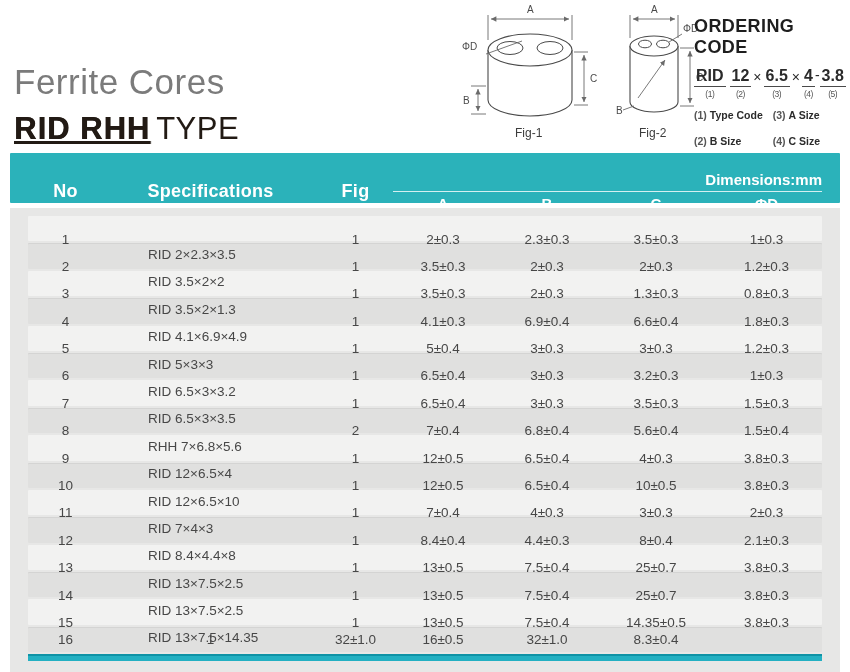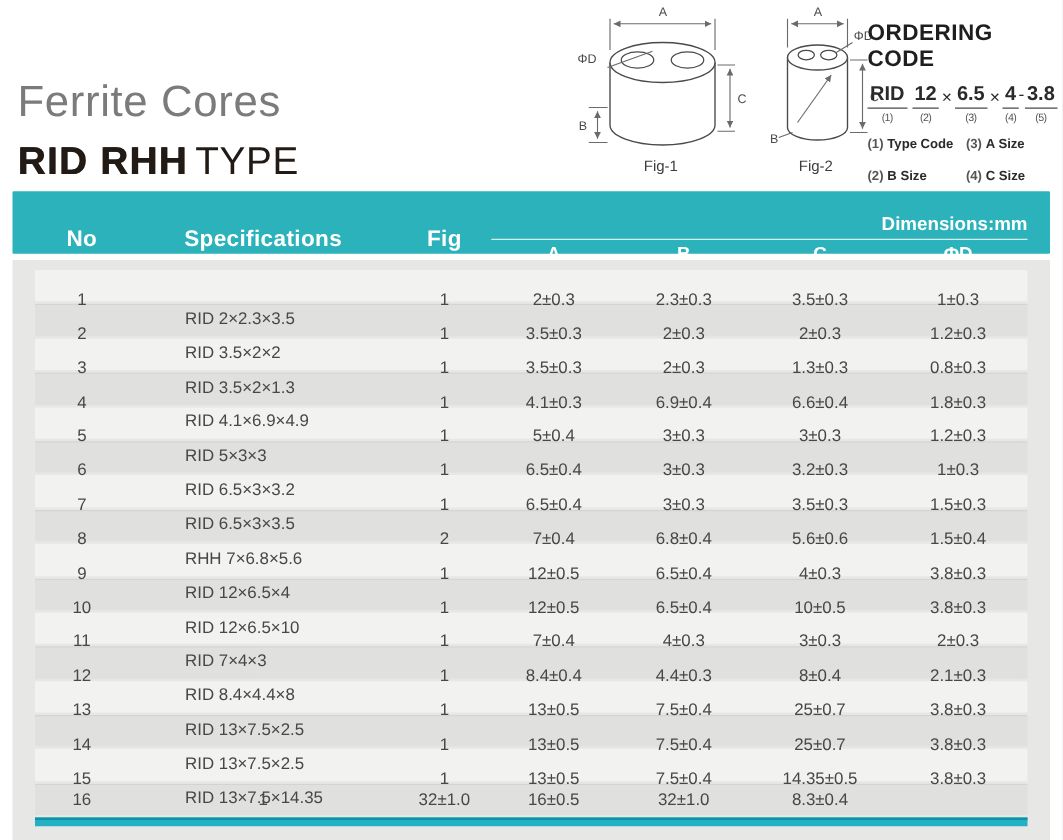--- a/index.html
+++ b/index.html
@@ -21,21 +21,21 @@
     background:#ffffff;
     position:relative;
     overflow:hidden;
   }
 
   
   .top{position:relative;height:152px;}
   .title-block{position:absolute;left:14px;top:22px;margin-top:40px;}
   .title1{font-size:35px;color:var(--title-gray);font-weight:400;letter-spacing:.5px;}
   .title2{margin-top:9px;font-size:31px;color:var(--black);}
-  .title2 .heavy{font-weight:bold;letter-spacing:1px;text-shadow:.6px 0 var(--black);}
+  .title2 .heavy{font-weight:bold;letter-spacing:1px;text-shadow:.6px 0 var(--black);text-decoration:underline;}
   .title2 .light{font-weight:400;margin-left:6px;letter-spacing:.5px;}
 
   .figs{position:absolute;left:458px;top:2px;width:245px;height:148px;}
   .figs svg{width:100%;height:100%;}
   .figs text{font-size:10px;fill:#4a4a4a;}
   .figs .figcap{font-size:12px;fill:#3c3c3c;}
   .core{fill:#ffffff;stroke:#4a4a4a;stroke-width:1.1;}
   .hole{fill:#ffffff;stroke:#4a4a4a;stroke-width:1;}
   .dimline{stroke:#6a6a6a;stroke-width:.9;fill:none;}
   .hidden-line{stroke:#c9c9c9;stroke-width:.8;fill:none;stroke-dasharray:1.5,2.5;}
@@ -296,21 +296,21 @@
     <div>3±0.3</div>
     <div>3.5±0.3</div>
     <div>1.5±0.3</div>
   </div>
     <div class="trow dark">
     <div>8</div>
     <div class="spec">RHH 7×6.8×5.6</div>
     <div>2</div>
     <div>7±0.4</div>
     <div>6.8±0.4</div>
-    <div>5.6±0.6</div>
+    <div>5.6±0.4</div>
     <div>1.5±0.4</div>
   </div>
     <div class="trow light">
     <div>9</div>
     <div class="spec">RID 12×6.5×4</div>
     <div>1</div>
     <div>12±0.5</div>
     <div>6.5±0.4</div>
     <div>4±0.3</div>
     <div>3.8±0.3</div>

